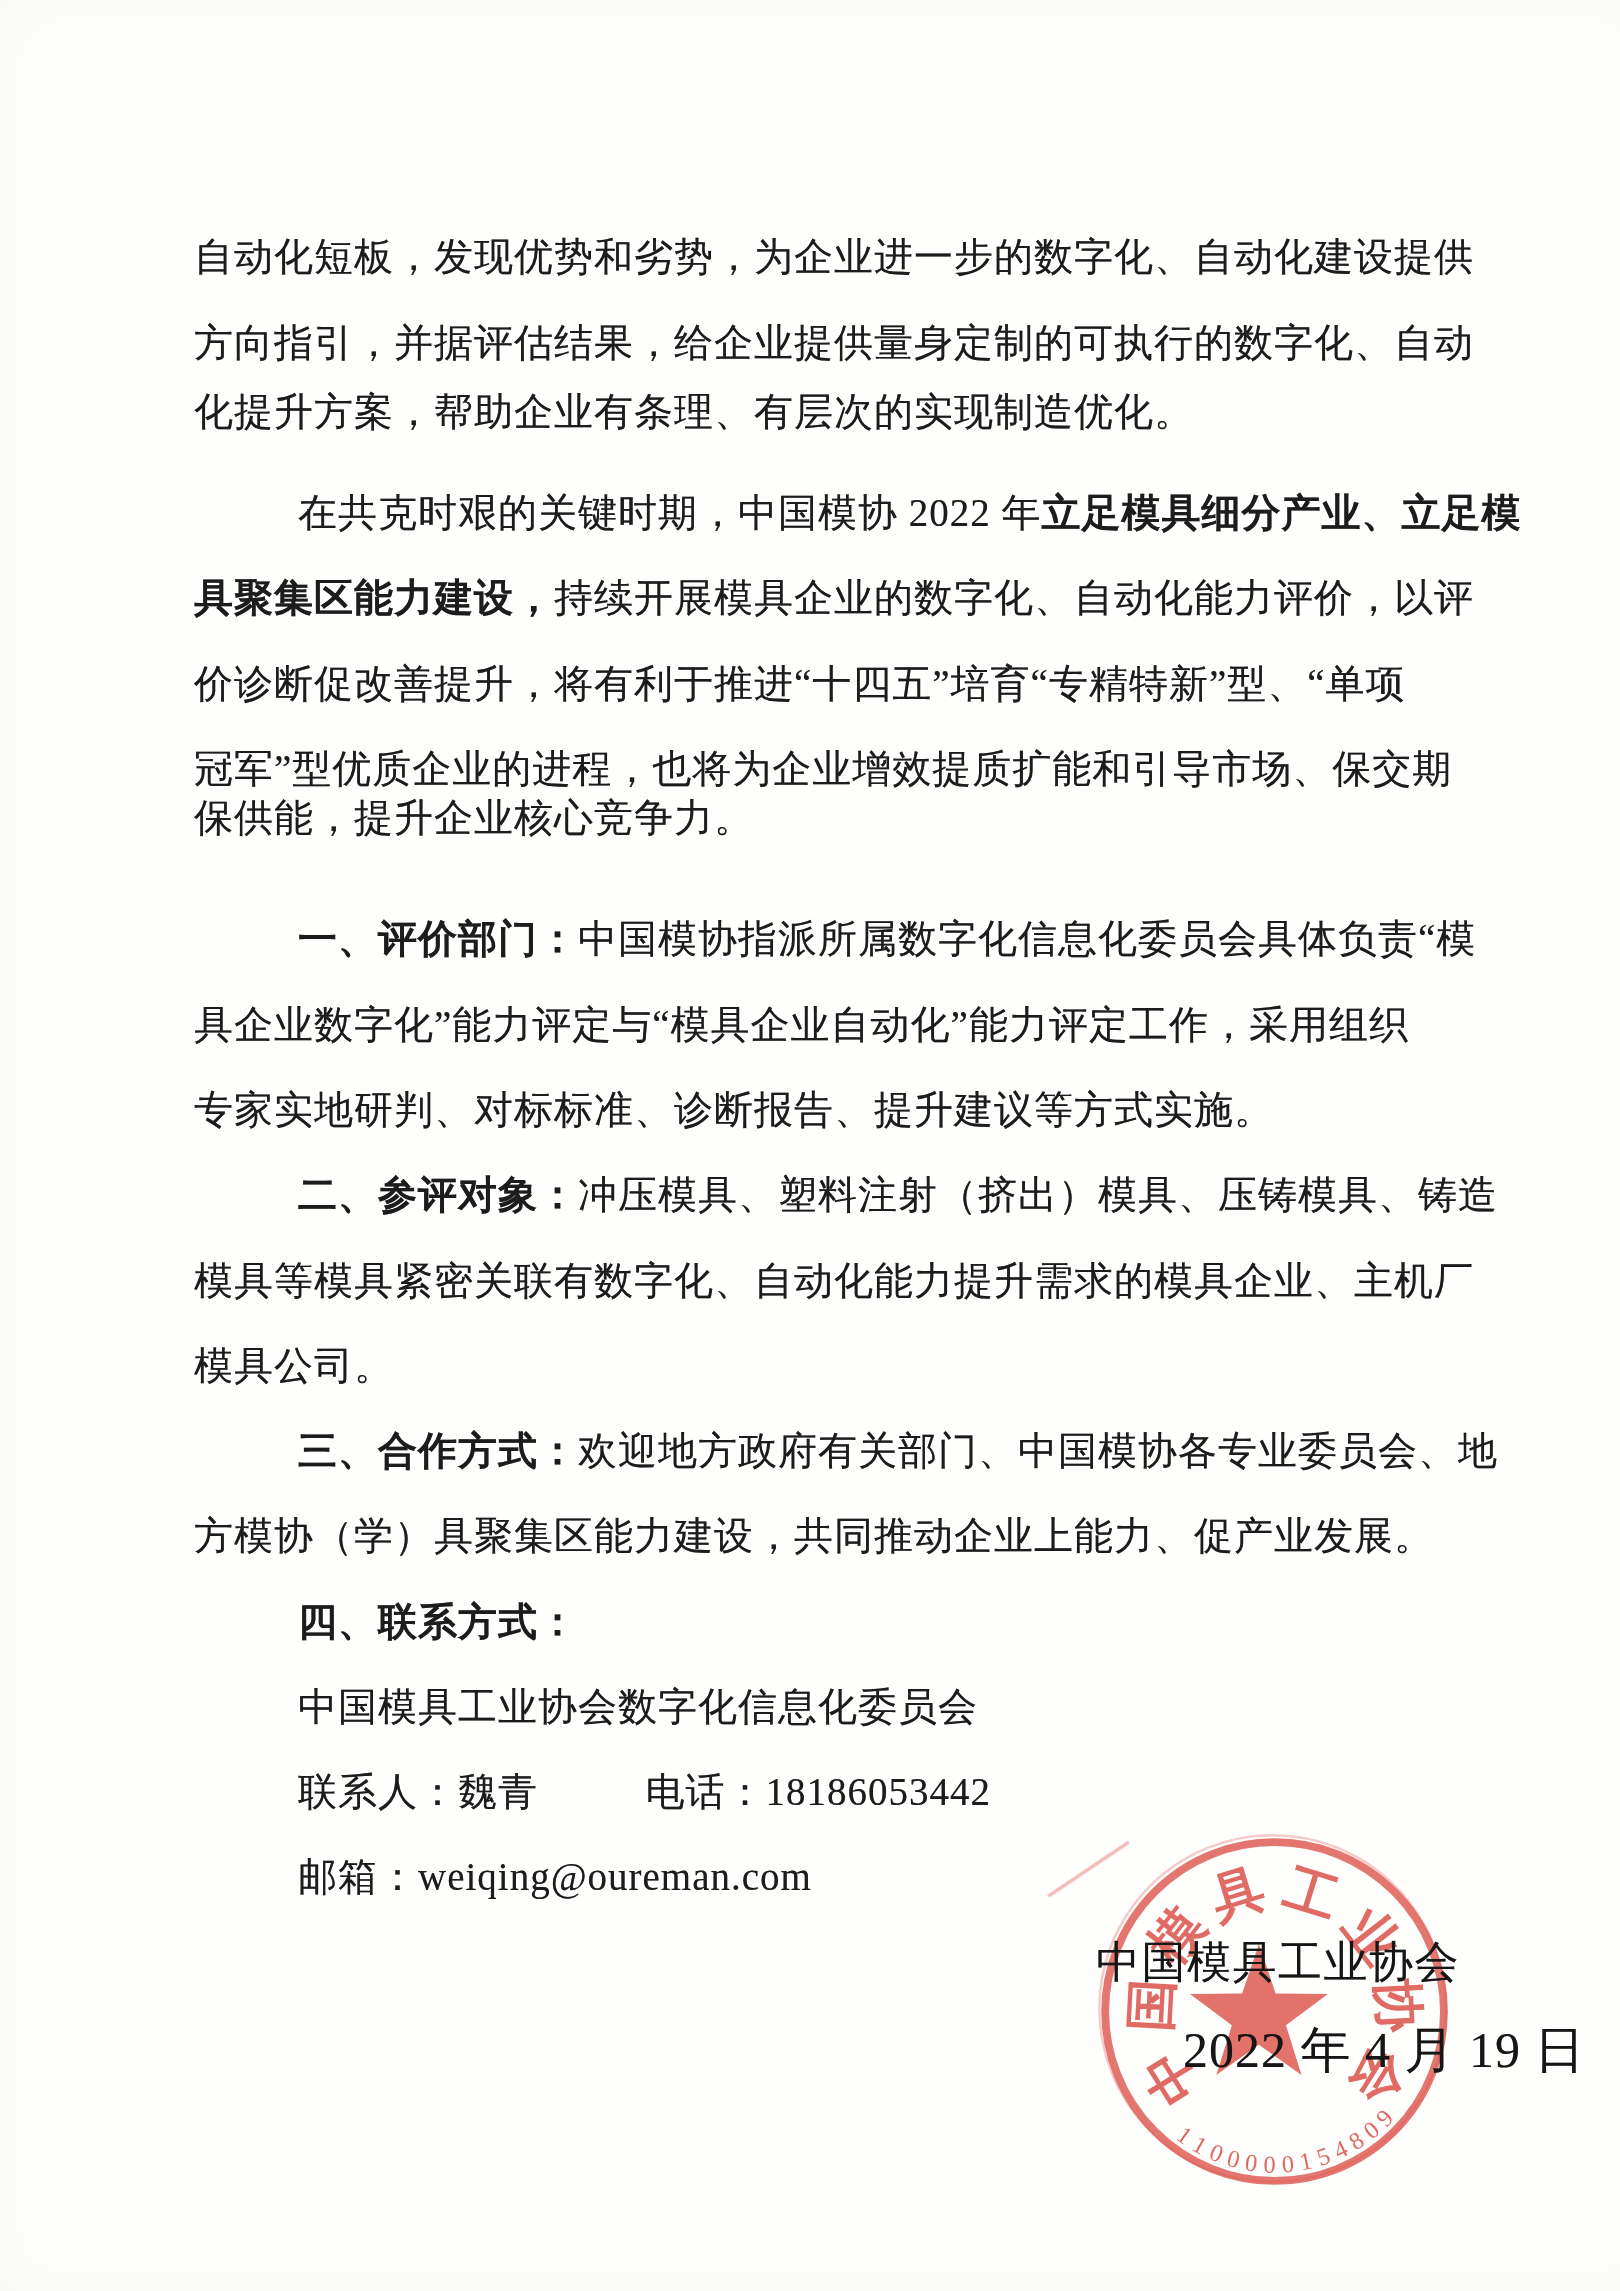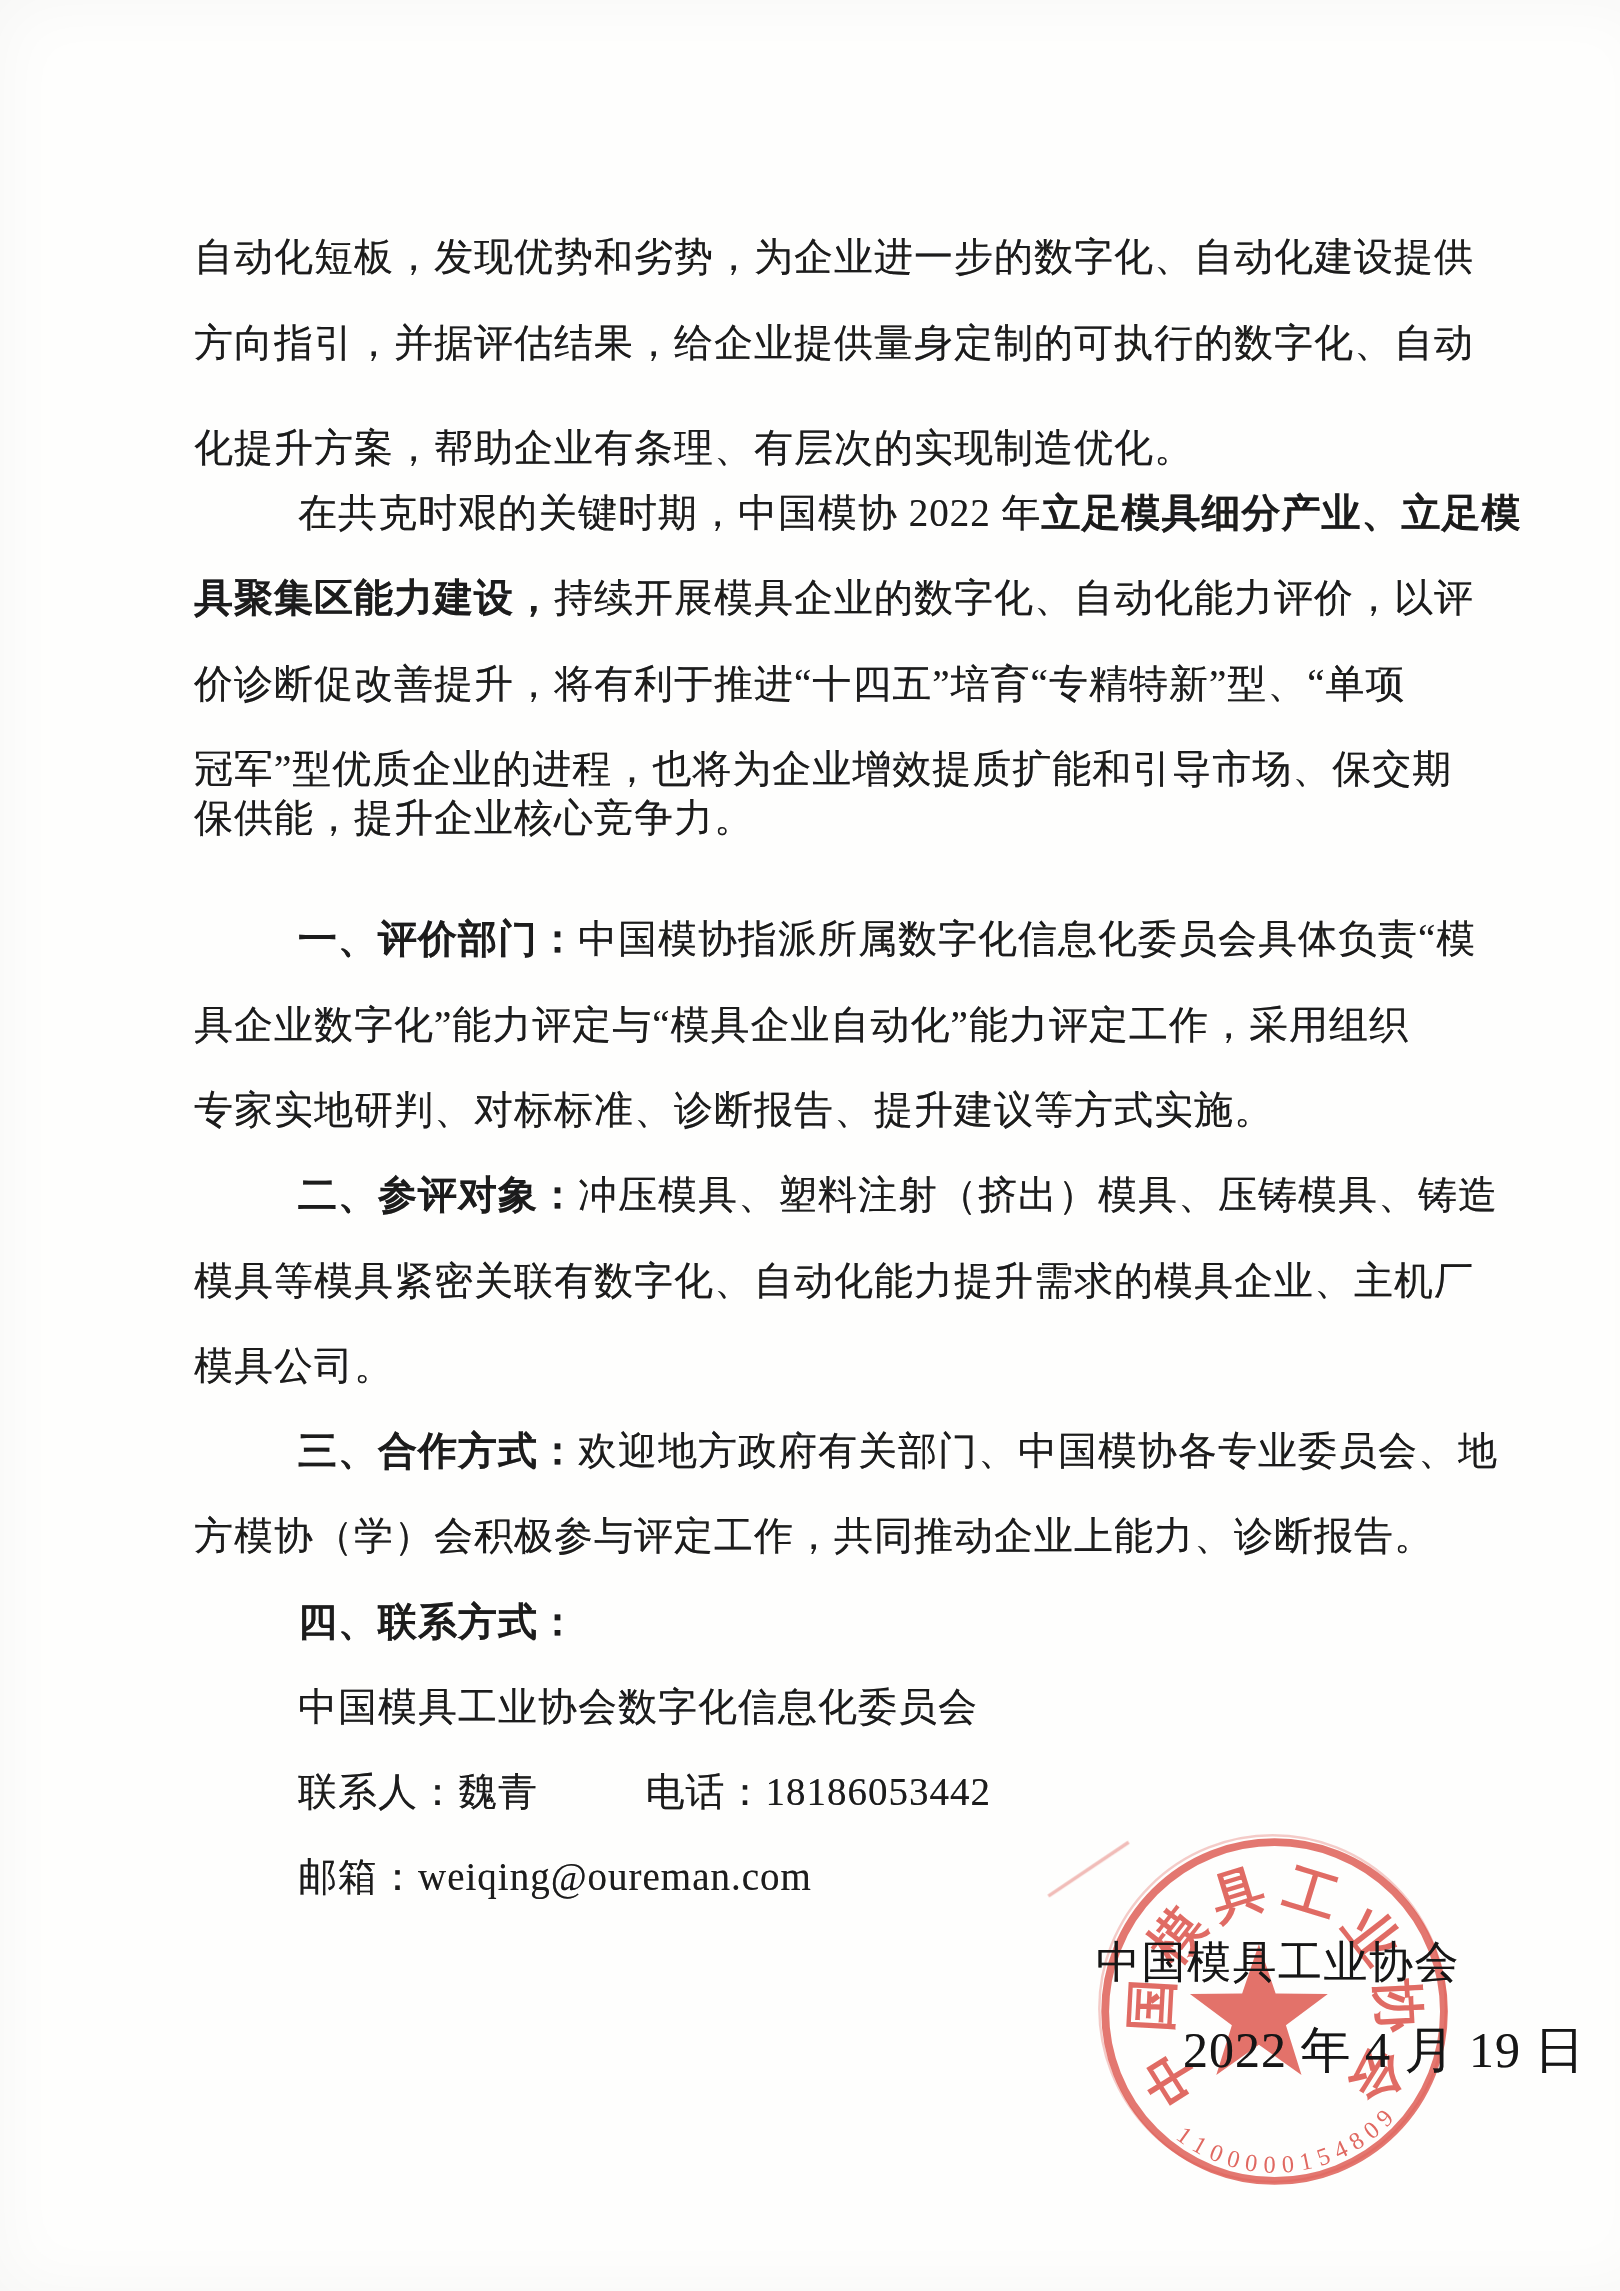--- a/index.html
+++ b/index.html
@@ -52,34 +52,34 @@
     opacity:0.9;
   }
 </style>
 </head>
 <body>
 
 <div class="page" style="--seal-color: #d9453c; color: rgb(28, 28, 28);">
 
   <div class="ln" style="top:233px"><span>自动化短板，发现优势和劣势，为企业进一步的数字化、自动化建设提供</span><b></b><span></span></div>
   <div class="ln" style="top:319px"><span>方向指引，并据评估结果，给企业提供量身定制的可执行的数字化、自动</span><b></b><span></span></div>
-  <div class="ln" style="top:424px"><span>化提升方案，帮助企业有条理、有层次的实现制造优化。</span><b></b><span></span></div>
+  <div class="ln" style="top:388px"><span>化提升方案，帮助企业有条理、有层次的实现制造优化。</span><b></b><span></span></div>
   <div class="ln indent" style="top:489px"><span>在共克时艰的关键时期，中国模协 2022 年</span><b>立足模具细分产业、立足模</b><span></span></div>
   <div class="ln" style="top:574px"><span></span><b>具聚集区能力建设，</b><span>持续开展模具企业的数字化、自动化能力评价，以评</span></div>
   <div class="ln" style="top:660px"><span>价诊断促改善提升，将有利于推进“十四五”培育“专精特新”型、“单项</span><b></b><span></span></div>
   <div class="ln" style="top:745px"><span>冠军”型优质企业的进程，也将为企业增效提质扩能和引导市场、保交期</span><b></b><span></span></div>
   <div class="ln" style="top:794px"><span>保供能，提升企业核心竞争力。</span><b></b><span></span></div>
   <div class="ln indent" style="top:915px"><span></span><b>一、评价部门：</b><span>中国模协指派所属数字化信息化委员会具体负责“模</span></div>
   <div class="ln" style="top:1001px"><span>具企业数字化”能力评定与“模具企业自动化”能力评定工作，采用组织</span><b></b><span></span></div>
   <div class="ln indent" style="top:1171px"><span></span><b>二、参评对象：</b><span>冲压模具、塑料注射（挤出）模具、压铸模具、铸造</span></div>
   <div class="ln" style="top:1086px"><span>专家实地研判、对标标准、诊断报告、提升建议等方式实施。</span><b></b><span></span></div>
   <div class="ln" style="top:1257px"><span>模具等模具紧密关联有数字化、自动化能力提升需求的模具企业、主机厂</span><b></b><span></span></div>
   <div class="ln" style="top:1342px"><span>模具公司。</span><b></b><span></span></div>
   <div class="ln indent" style="top:1427px"><span></span><b>三、合作方式：</b><span>欢迎地方政府有关部门、中国模协各专业委员会、地</span></div>
-  <div class="ln" style="top:1512px"><span>方模协（学）会积极参与评定工作，共同推动企业上能力、诊断报告。</span><b></b><span></span></div>
+  <div class="ln" style="top:1512px"><span>方模协（学）具聚集区能力建设，共同推动企业上能力、促产业发展。</span><b></b><span></span></div>
   <div class="ln indent" style="top:1598px"><span></span><b>四、联系方式：</b><span></span></div>
   <div class="ln indent" style="top:1683px"><span>中国模具工业协会数字化信息化委员会</span><b></b><span></span></div>
   <div class="ln indent" style="top:1768px"><span>联系人：魏青          电话：18186053442</span><b></b><span></span></div>
   <div class="ln indent" style="top:1853px"><span>邮箱：weiqing@oureman.com</span><b></b><span></span></div>
 
   <div class="seal-wrap">
     <svg width="470" height="421" viewBox="0 0 480 430" xmlns="http://www.w3.org/2000/svg">
       <g opacity="0.9">
 
         <line x1="30" y1="95" x2="112" y2="40" class="seal-stroke" stroke-width="3.5" opacity="0.4"></line>

